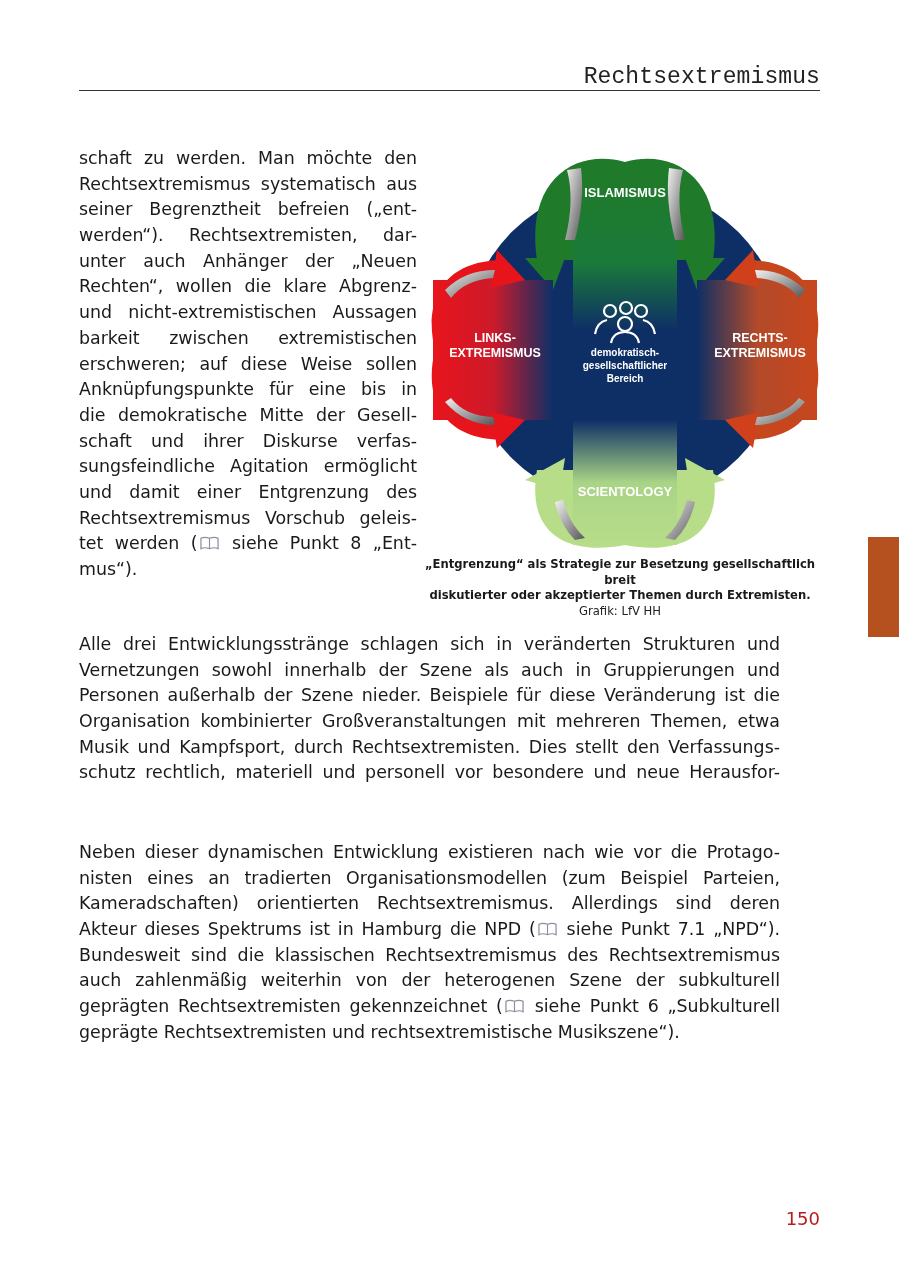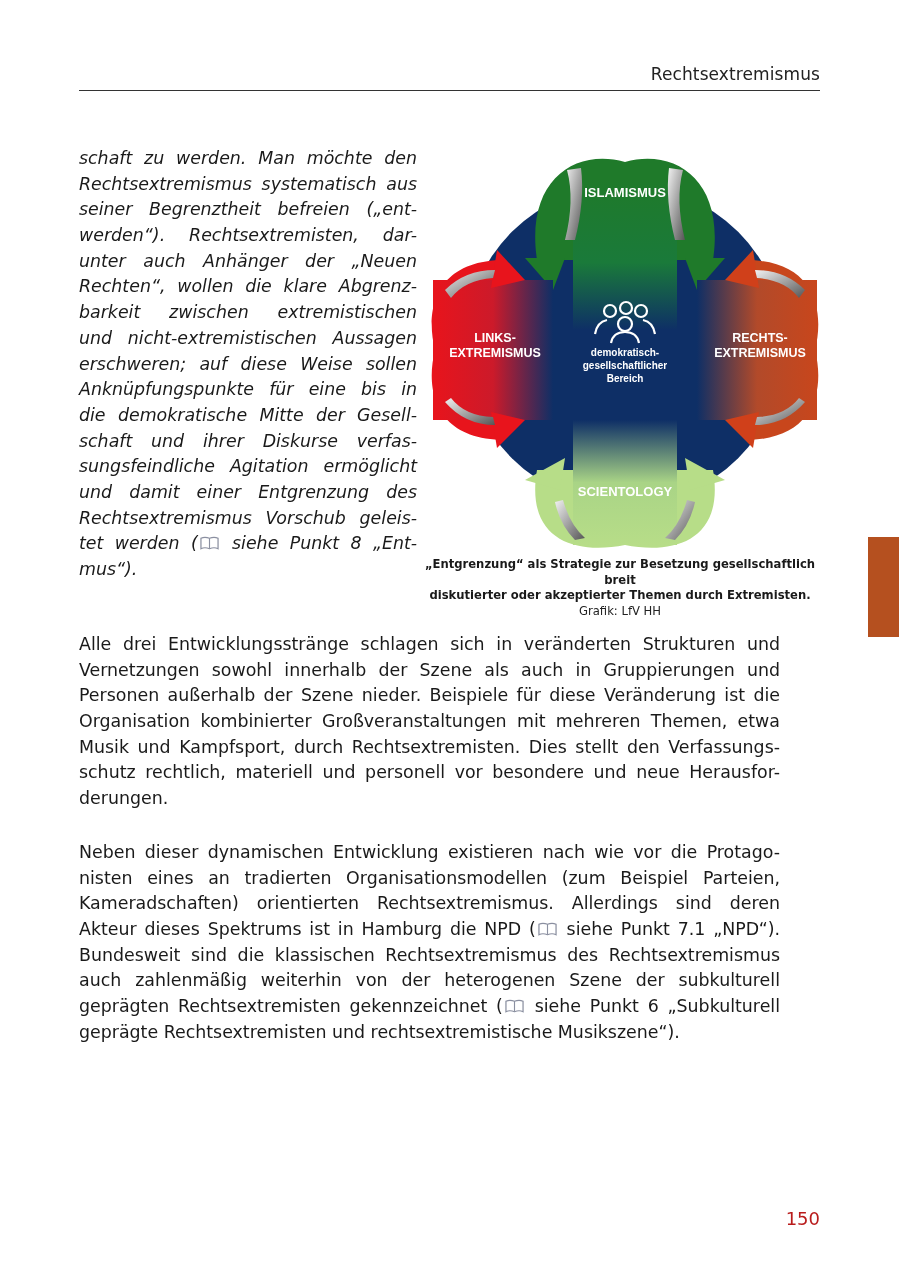--- a/index.html
+++ b/index.html
@@ -1,22 +1,22 @@
 <!DOCTYPE html>
 <html><head>
 <meta charset="utf-8">
 <style>
   html, body { margin: 0; padding: 0; background: #ffffff; }
   body { width: 900px; height: 1276px; position: relative; overflow: hidden;
          font-family: "DejaVu Sans", sans-serif; color: #1a1a1a; }
-  .header-title { position: absolute; right: 80px; top: 64px; font-size: 17px; color: #222; letter-spacing: 0.1px; }
+  .header-title { position: absolute; right: 80px; top: 64px; font-size: 23px; color: #222; letter-spacing: 0.1px; font-family: Liberation Mono, monospace; }
   .header-rule { position: absolute; left: 79px; width: 741px; top: 90px; height: 0; border-top: 1px solid #333; }
   .col-text { position: absolute; left: 79px; top: 146px; width: 338px;
               font-size: 17.4px; line-height: 25.7px; text-align: justify; }
-  .col-text .ln { display: block; text-align: justify; text-align-last: justify; white-space: nowrap; height: 25.7px; font-style: italic; }
+  .col-text .ln { display: block; text-align: justify; text-align-last: justify; white-space: nowrap; height: 25.7px; }
   .col-text .ln.last { text-align-last: left; }
   .book { display: inline-block; width: 19px; height: 14px; vertical-align: -1px; margin: 0 2px; }
   .figure { position: absolute; left: 425px; top: 140px; width: 400px; height: 415px; }
   .caption { position: absolute; right: 80px; top: 557px; width: 400px; text-align: center;
              font-size: 11.6px; line-height: 15.5px; }
   .caption .bold { font-weight: bold; }
   .caption .credit { font-weight: normal; color: #222; }
   .body-para { position: absolute; left: 79px; width: 701px; font-size: 17.4px; line-height: 25.7px; }
   .body-para .ln { display: block; white-space: nowrap; text-align: justify; text-align-last: justify; height: 25.7px; }
   .body-para .ln.last { text-align-last: left; }
@@ -32,22 +32,22 @@
 <div class="header-title">Rechtsextremismus</div>
 <div class="header-rule"></div>
 
 <div class="col-text">
   <span class="ln">schaft zu werden. Man möchte den</span>
   <span class="ln">Rechtsextremismus systematisch aus</span>
   <span class="ln">seiner Begrenztheit befreien („ent-</span>
   <span class="ln">werden“). Rechtsextremisten, dar-</span>
   <span class="ln">unter auch Anhänger der „Neuen</span>
   <span class="ln">Rechten“, wollen die klare Abgrenz-</span>
+  <span class="ln">und nicht-extremistischen Aussagen</span>
   <span class="ln">barkeit zwischen extremistischen</span>
-  <span class="ln">und nicht-extremistischen Aussagen</span>
   <span class="ln">erschweren; auf diese Weise sollen</span>
   <span class="ln">Anknüpfungspunkte für eine bis in</span>
   <span class="ln">die demokratische Mitte der Gesell-</span>
   <span class="ln">schaft und ihrer Diskurse verfas-</span>
   <span class="ln">sungsfeindliche Agitation ermöglicht</span>
   <span class="ln">und damit einer Entgrenzung des</span>
   <span class="ln">Rechtsextremismus Vorschub geleis-</span>
   <span class="ln">
     <span>tet werden (</span><svg class="book" viewBox="0 0 20 14">
         <path d="M1 2 Q5 0 10 2 Q15 0 19 2 V13 Q15 11 10 13 Q5 11 1 13 Z" fill="none" stroke="#8a8fa0" stroke-width="1.3"></path>
@@ -144,21 +144,20 @@
   <div class="credit">Grafik: LfV HH</div>
 </div>
 
 <div class="body-para p1">
   <span class="ln">Alle drei Entwicklungsstränge schlagen sich in veränderten Strukturen und</span>
   <span class="ln">Vernetzungen sowohl innerhalb der Szene als auch in Gruppierungen und</span>
   <span class="ln">Personen außerhalb der Szene nieder. Beispiele für diese Veränderung ist die</span>
   <span class="ln">Organisation kombinierter Großveranstaltungen mit mehreren Themen, etwa</span>
   <span class="ln">Musik und Kampfsport, durch Rechtsextremisten. Dies stellt den Verfassungs-</span>
   <span class="ln">schutz rechtlich, materiell und personell vor besondere und neue Herausfor-</span>
-  <span class="ln last">derungen.</span>
 </div>
 
 <div class="body-para p2">
   <span class="ln">Neben dieser dynamischen Entwicklung existieren nach wie vor die Protago-</span>
   <span class="ln">nisten eines an tradierten Organisationsmodellen (zum Beispiel Parteien,</span>
   <span class="ln">Kameradschaften) orientierten Rechtsextremismus. Allerdings sind deren</span>
   <span class="ln">
     <span>Akteur dieses Spektrums ist in Hamburg die NPD (</span><svg class="book" viewBox="0 0 20 14">
         <path d="M1 2 Q5 0 10 2 Q15 0 19 2 V13 Q15 11 10 13 Q5 11 1 13 Z" fill="none" stroke="#8a8fa0" stroke-width="1.3"></path>
         <line x1="10" y1="2" x2="10" y2="13" stroke="#8a8fa0" stroke-width="1.2"></line>

